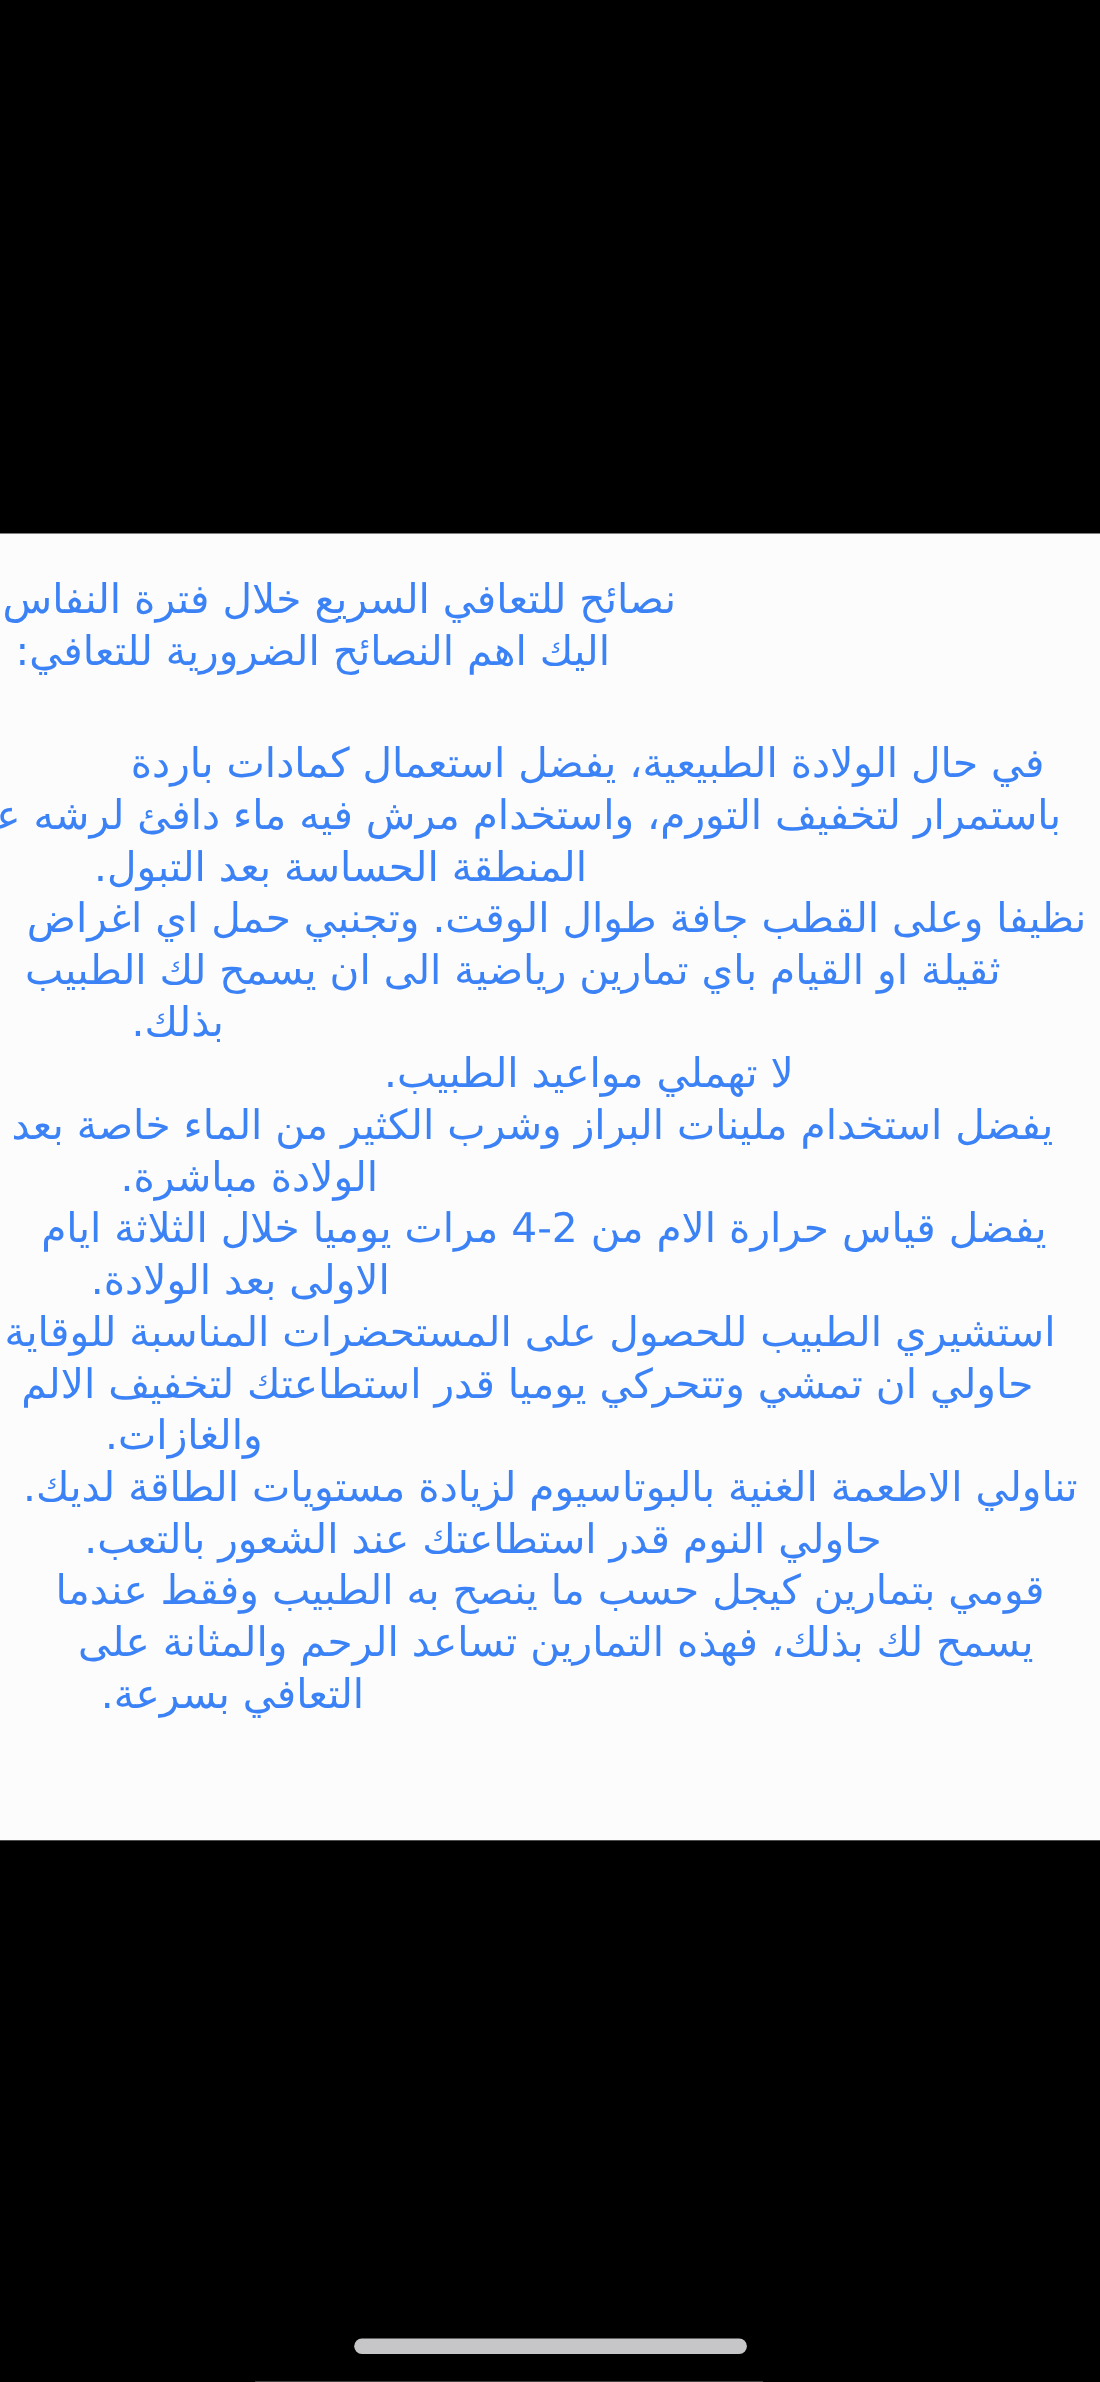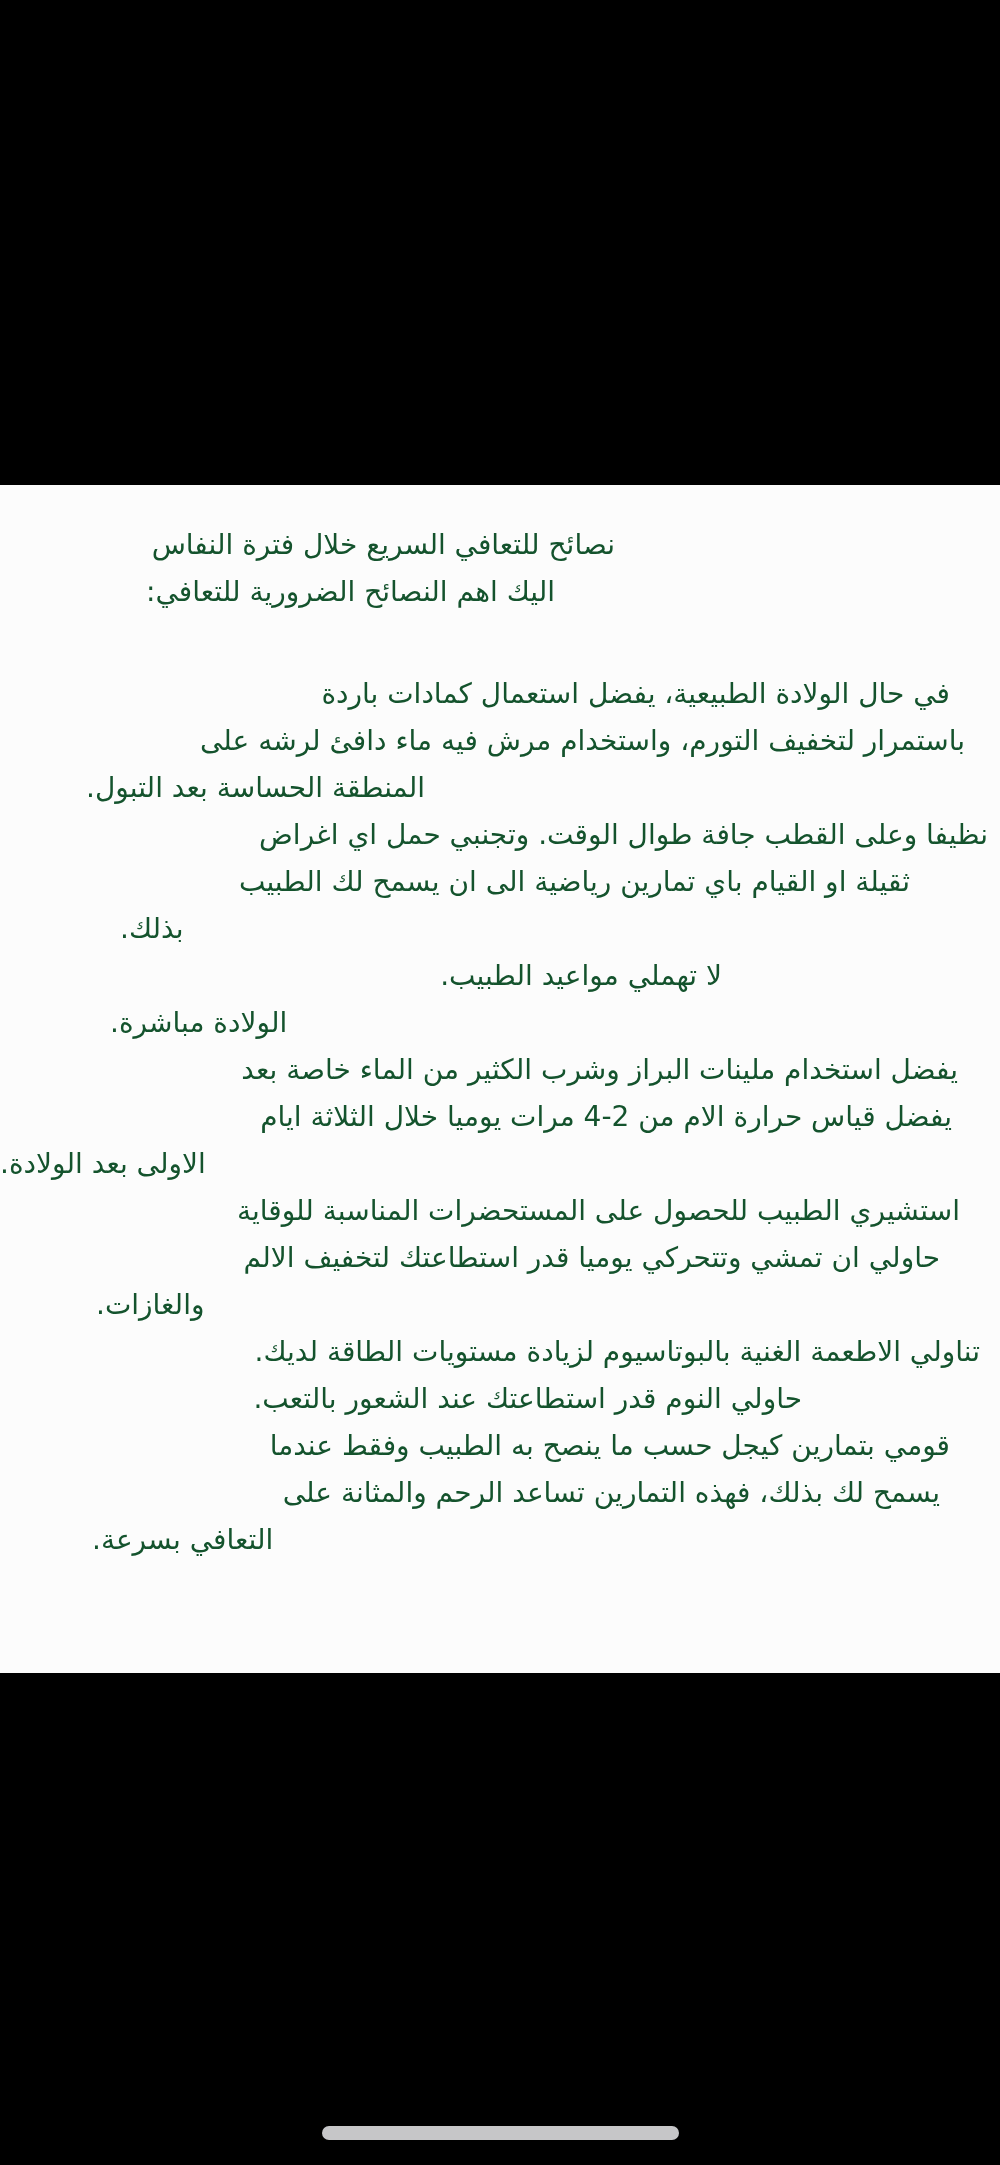--- a/index.html
+++ b/index.html
@@ -20,43 +20,43 @@
     position:absolute;
     left:0;top:485px;
     width:1000px;height:1188px;
     background:#fcfcfc;
     direction:rtl;
     box-sizing:border-box;
     padding-top:36px;
     overflow:hidden;
   }
   .ln{
-    font-size:28px;
+    font-size:37px;
     line-height:47px;
-    color:#14532d;
+    color:#3b82f6;
     white-space:nowrap;
     letter-spacing:0;
   }
   .ar{text-align:right;}
   .al{text-align:left;}
   
   .L1{padding-right:385px;}
   .L2{padding-right:445px;margin-bottom:55px;}
   .L3{padding-right:50px;}
   .L4{padding-right:35px;}
   .L5{padding-left:42px;margin-left:44px;}
   .L6{padding-right:46px;}
   .L7{padding-right:12px;}
   .L8{padding-right:90px;}
   .L9{padding-left:100px;margin-left:20px;}
   .L10{padding-right:278px;}
   .L11{padding-right:42px;}
   .L12{padding-left:110px;}
   .L13{padding-right:48px;margin-left:30px;}
-  .L14{}
+  .L14{padding-left:67px;margin-left:16px;}
   .L15{padding-right:40px;}
   .L16{padding-left:12px;}
   .L17{padding-right:60px;}
   .L18{padding-left:96px;}
   .L19{padding-right:20px;}
   .L20{padding-right:198px;}
   .L21{padding-right:50px;}
   .L22{padding-right:60px;}
   .L23{padding-left:92px;}
   .home-indicator{
@@ -75,22 +75,22 @@
   <section class="note" aria-label="postpartum tips note">
     <div class="ln ar L1">نصائح للتعافي السريع خلال فترة النفاس</div>
     <div class="ln ar L2">اليك اهم النصائح الضرورية للتعافي:</div>
     <div class="ln ar L3">في حال الولادة الطبيعية، يفضل استعمال كمادات باردة</div>
     <div class="ln ar L4">باستمرار لتخفيف التورم، واستخدام مرش فيه ماء دافئ لرشه على</div>
     <div class="ln al L5">المنطقة الحساسة بعد التبول.</div>
     <div class="ln ar L7">نظيفا وعلى القطب جافة طوال الوقت. وتجنبي حمل اي اغراض</div>
     <div class="ln ar L8">ثقيلة او القيام باي تمارين رياضية الى ان يسمح لك الطبيب</div>
     <div class="ln al L9">بذلك.</div>
     <div class="ln ar L10">لا تهملي مواعيد الطبيب.</div>
+    <div class="ln ar L11">يفضل استخدام ملينات البراز وشرب الكثير من الماء خاصة بعد</div>
     <div class="ln al L12">الولادة مباشرة.</div>
-    <div class="ln ar L11">يفضل استخدام ملينات البراز وشرب الكثير من الماء خاصة بعد</div>
     <div class="ln ar L13">يفضل قياس حرارة الام من 2-4 مرات يوميا خلال الثلاثة ايام</div>
     <div class="ln al L14">الاولى بعد الولادة.</div>
     <div class="ln ar L15">استشيري الطبيب للحصول على المستحضرات المناسبة للوقاية</div>
     <div class="ln ar L17">حاولي ان تمشي وتتحركي يوميا قدر استطاعتك لتخفيف الالم</div>
     <div class="ln al L18">والغازات.</div>
     <div class="ln ar L19">تناولي الاطعمة الغنية بالبوتاسيوم لزيادة مستويات الطاقة لديك.</div>
     <div class="ln ar L20">حاولي النوم قدر استطاعتك عند الشعور بالتعب.</div>
     <div class="ln ar L21">قومي بتمارين كيجل حسب ما ينصح به الطبيب وفقط عندما</div>
     <div class="ln ar L22">يسمح لك بذلك، فهذه التمارين تساعد الرحم والمثانة على</div>
     <div class="ln al L23">التعافي بسرعة.</div>

